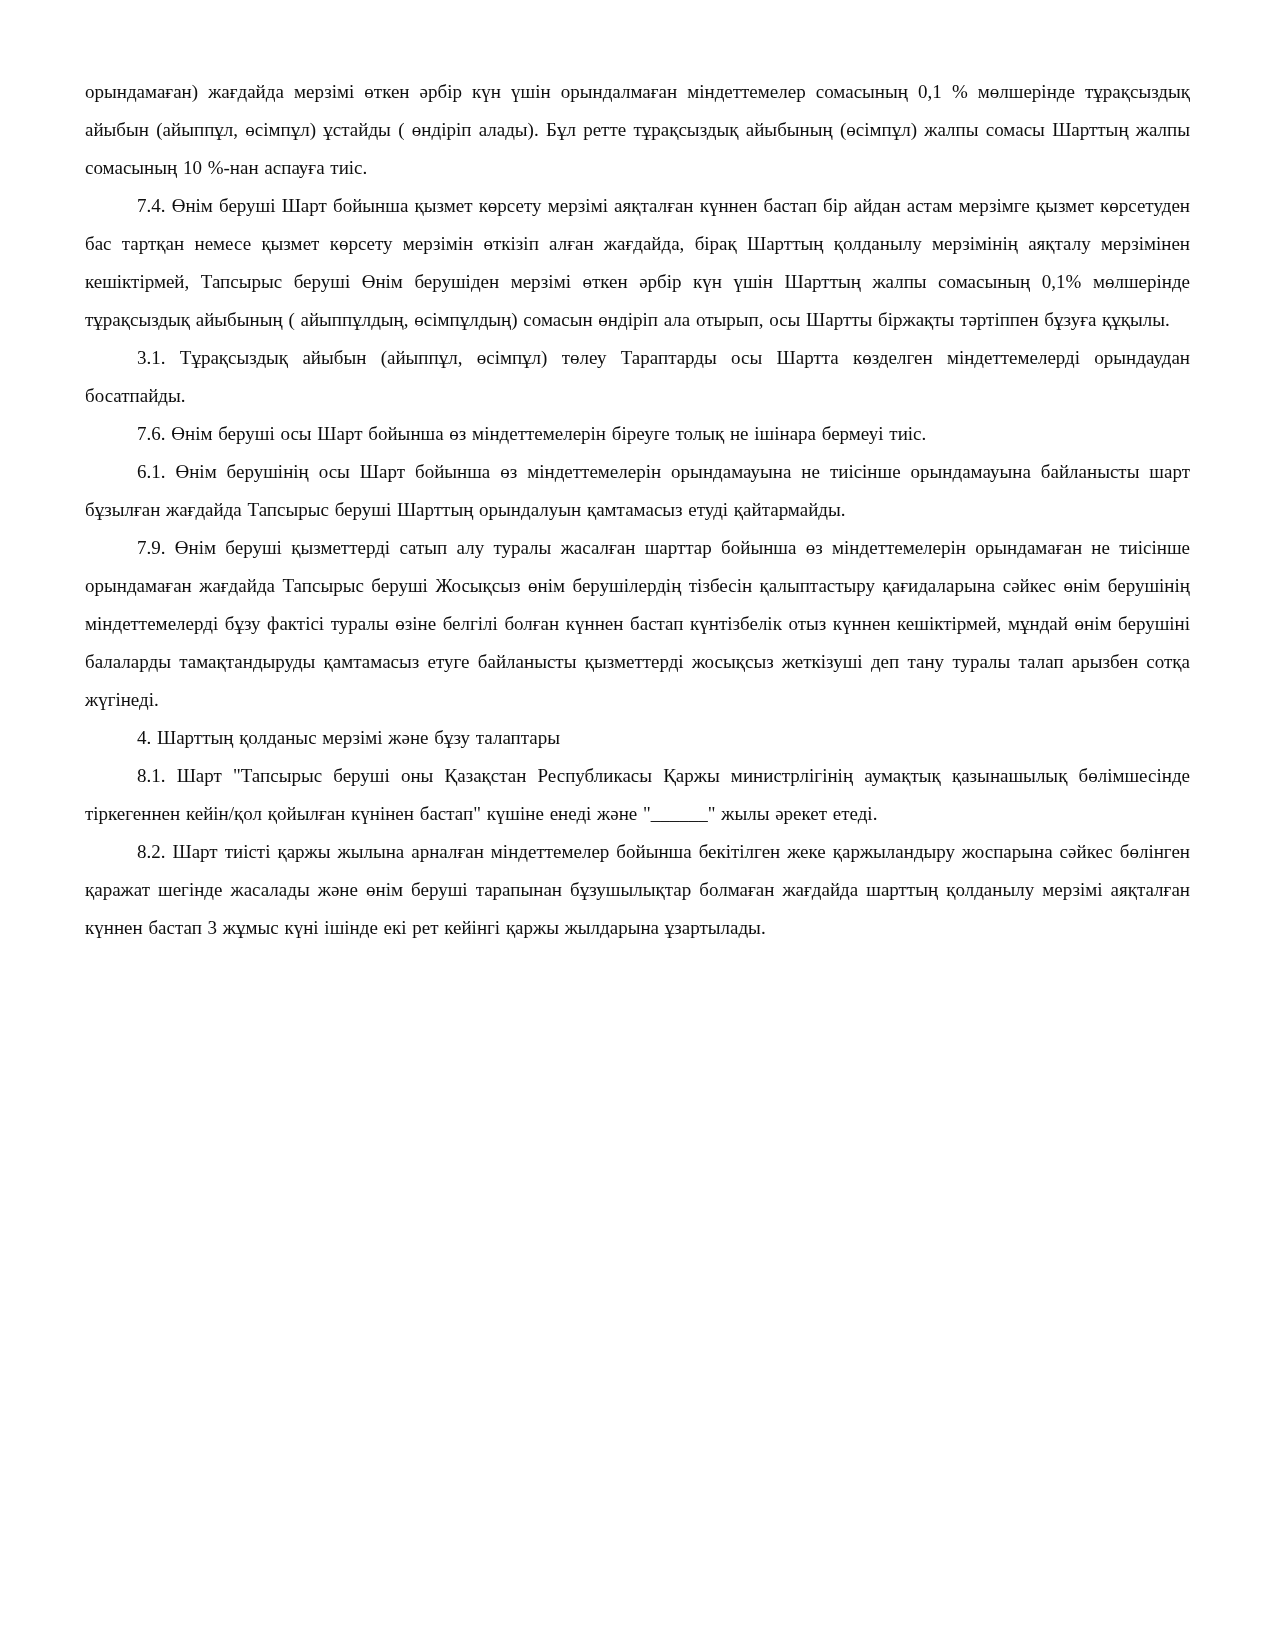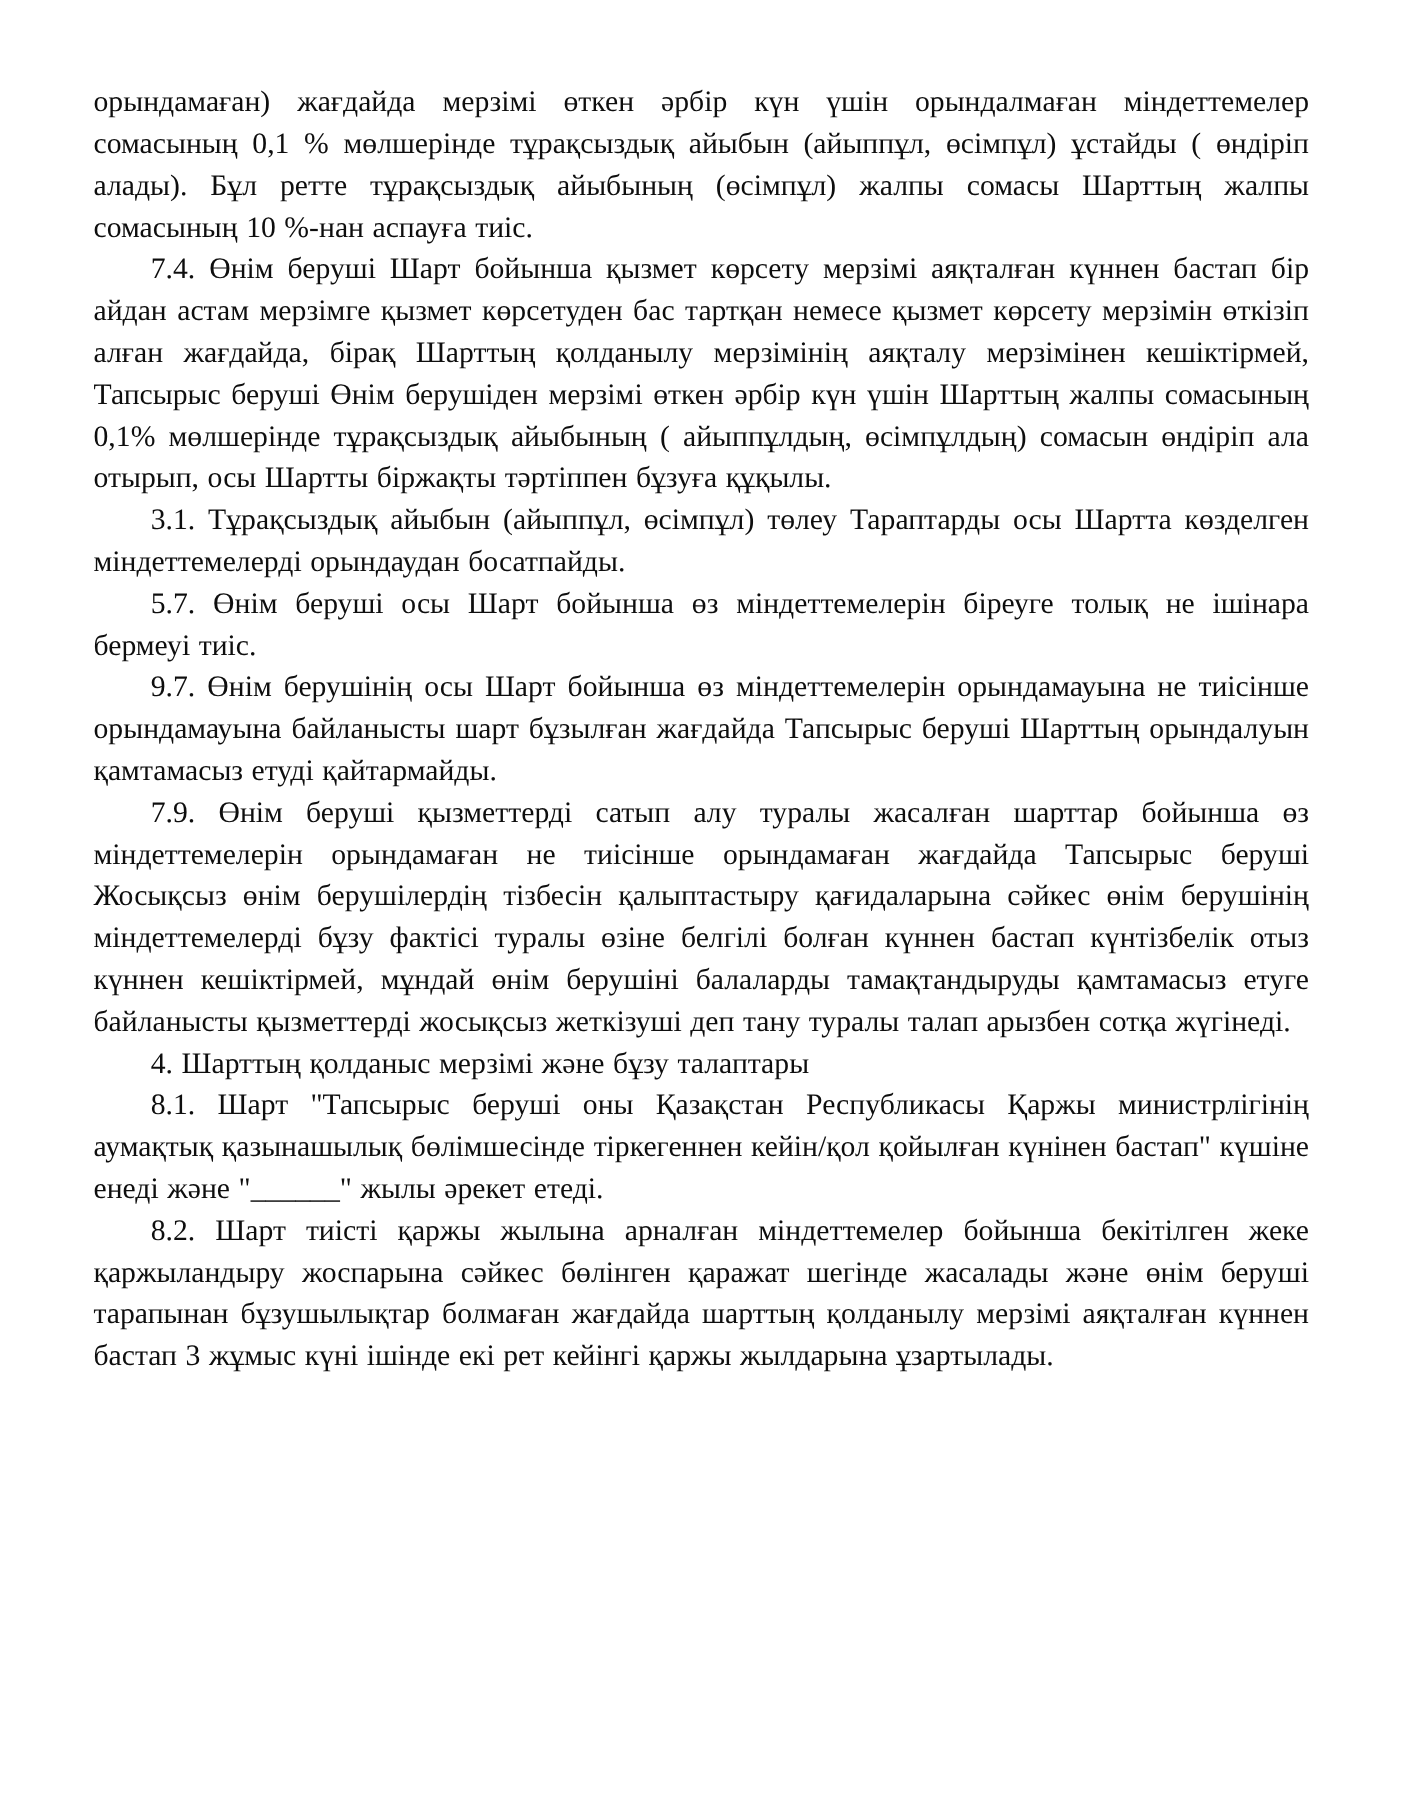--- a/index.html
+++ b/index.html
@@ -14,21 +14,21 @@
     margin: 0 auto;
     background: #ffffff;
     box-sizing: border-box;
     padding: 73px 85px 0 85px;
     overflow: hidden;
   }
   .doc-body {
     width: 1105px;
     color: #0e0e0e;
     font-family: "Liberation Serif", "DejaVu Serif", serif;
-    font-size: 27px;
+    font-size: 19px;
     line-height: 38px;
     text-align: justify;
   }
   .para {
     margin: 0;
     padding: 0;
     text-indent: 52px;
     word-spacing: 1px;
   }
   .para.no-indent {
@@ -36,20 +36,20 @@
   }
 </style>
 </head>
 <body>
 
 <div class="page">
   <div class="doc-body">
     <p class="para no-indent">орындамаған) жағдайда мерзімі өткен әрбір күн үшін орындалмаған міндеттемелер сомасының 0,1 % мөлшерінде тұрақсыздық айыбын (айыппұл, өсімпұл) ұстайды ( өндіріп алады). Бұл ретте тұрақсыздық айыбының (өсімпұл) жалпы сомасы Шарттың жалпы сомасының 10 %-нан аспауға тиіс.</p>
     <p class="para">7.4. Өнім беруші Шарт бойынша қызмет көрсету мерзімі аяқталған күннен бастап бір айдан астам мерзімге қызмет көрсетуден бас тартқан немесе қызмет көрсету мерзімін өткізіп алған жағдайда, бірақ Шарттың қолданылу мерзімінің аяқталу мерзімінен кешіктірмей, Тапсырыс беруші Өнім берушіден мерзімі өткен әрбір күн үшін Шарттың жалпы сомасының 0,1% мөлшерінде тұрақсыздық айыбының ( айыппұлдың, өсімпұлдың) сомасын өндіріп ала отырып, осы Шартты біржақты тәртіппен бұзуға құқылы.</p>
     <p class="para">3.1. Тұрақсыздық айыбын (айыппұл, өсімпұл) төлеу Тараптарды осы Шартта көзделген міндеттемелерді орындаудан босатпайды.</p>
-    <p class="para">5.7. Өнім беруші осы Шарт бойынша өз міндеттемелерін біреуге толық не ішінара бермеуі тиіс.</p>
-    <p class="para">9.7. Өнім берушінің осы Шарт бойынша өз міндеттемелерін орындамауына не тиісінше орындамауына байланысты шарт бұзылған жағдайда Тапсырыс беруші Шарттың орындалуын қамтамасыз етуді қайтармайды.</p>
+    <p class="para">7.6. Өнім беруші осы Шарт бойынша өз міндеттемелерін біреуге толық не ішінара бермеуі тиіс.</p>
+    <p class="para">6.1. Өнім берушінің осы Шарт бойынша өз міндеттемелерін орындамауына не тиісінше орындамауына байланысты шарт бұзылған жағдайда Тапсырыс беруші Шарттың орындалуын қамтамасыз етуді қайтармайды.</p>
     <p class="para">7.9. Өнім беруші қызметтерді сатып алу туралы жасалған шарттар бойынша өз міндеттемелерін орындамаған не тиісінше орындамаған жағдайда Тапсырыс беруші Жосықсыз өнім берушілердің тізбесін қалыптастыру қағидаларына сәйкес өнім берушінің міндеттемелерді бұзу фактісі туралы өзіне белгілі болған күннен бастап күнтізбелік отыз күннен кешіктірмей, мұндай өнім берушіні балаларды тамақтандыруды қамтамасыз етуге байланысты қызметтерді жосықсыз жеткізуші деп тану туралы талап арызбен сотқа жүгінеді.</p>
     <p class="para">4. Шарттың қолданыс мерзімі және бұзу талаптары</p>
     <p class="para">8.1. Шарт "Тапсырыс беруші оны Қазақстан Республикасы Қаржы министрлігінің аумақтық қазынашылық бөлімшесінде тіркегеннен кейін/қол қойылған күнінен бастап" күшіне енеді және "______" жылы әрекет етеді.</p>
     <p class="para">8.2. Шарт тиісті қаржы жылына арналған міндеттемелер бойынша бекітілген жеке қаржыландыру жоспарына сәйкес бөлінген қаражат шегінде жасалады және өнім беруші тарапынан бұзушылықтар болмаған жағдайда шарттың қолданылу мерзімі аяқталған күннен бастап 3 жұмыс күні ішінде екі рет кейінгі қаржы жылдарына ұзартылады.</p>
   </div>
 </div>
 
 </body></html>

